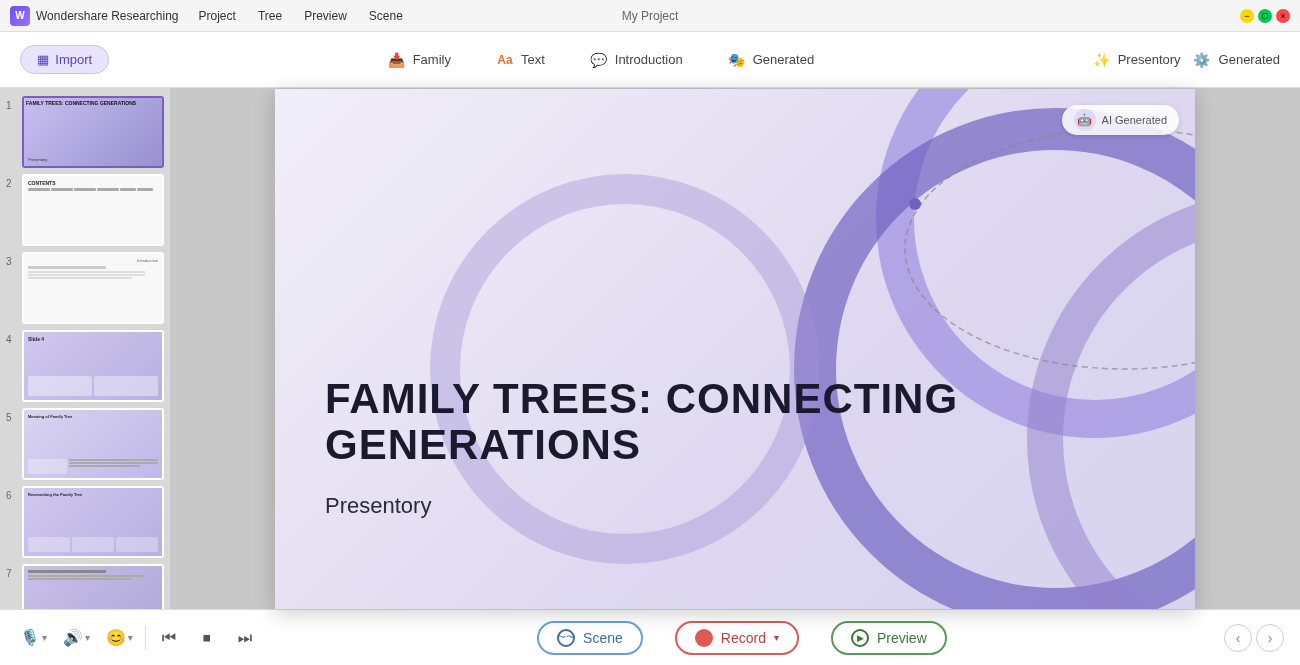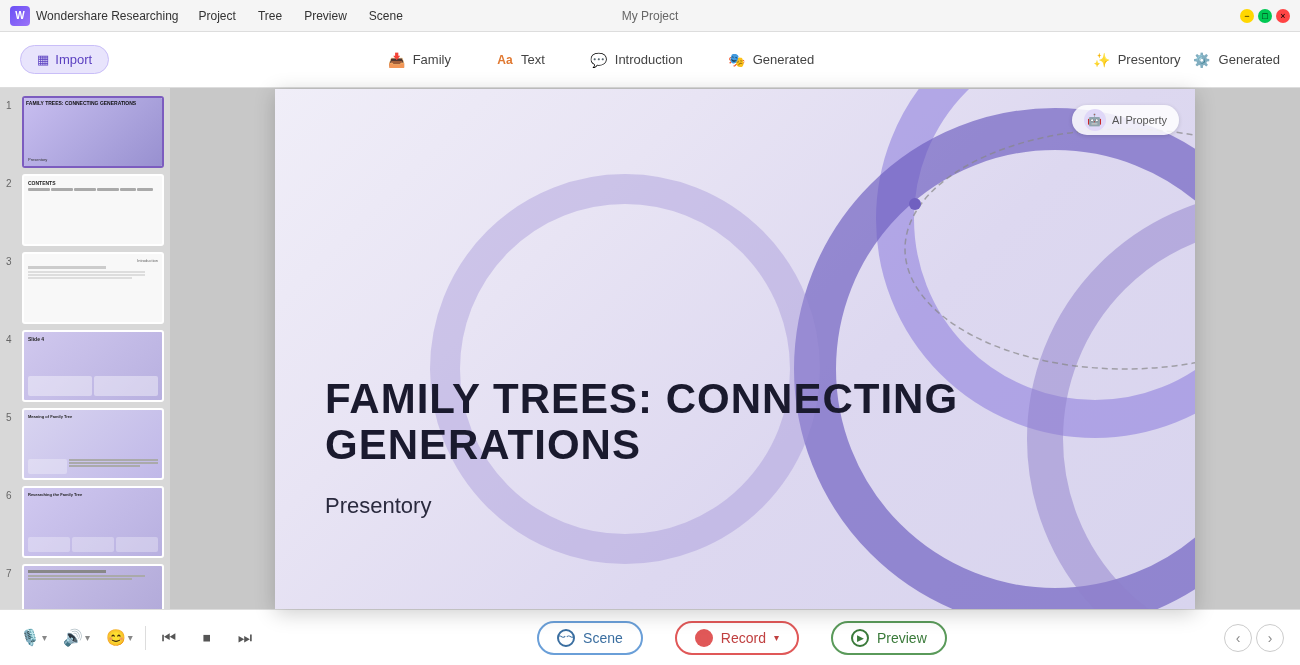--- a/index.html
+++ b/index.html
@@ -491,21 +491,21 @@
         <circle cx="640" cy="115" r="6" fill="#7060c0"></circle>
         <circle cx="1118" cy="285" r="6" fill="#7060c0"></circle>
       </svg>
 
       <div class="slide-title-text">FAMILY TREES: CONNECTING GENERATIONS</div>
 
       <div class="slide-subtitle-text">Presentory</div>
 
       <div style="position:absolute;top:16px;right:16px;background:rgba(255,255,255,0.85);border-radius:16px;padding:4px 12px;font-size:11px;color:#555;display:flex;align-items:center;gap:6px;box-shadow:0 1px 4px rgba(0,0,0,0.15);">
         <span style="width:22px;height:22px;border-radius:50%;background:#e0d8f8;display:flex;align-items:center;justify-content:center;font-size:12px;">🤖</span>
-        <span>AI Property</span>
+        <span>AI Generated</span>
       </div>
     </div>
   </div>
 </div>
 
 <div class="bottom-bar">
   <div class="bottom-left">
     <button class="bottom-icon-btn with-arrow">
       <span>🎙️</span>
       <span style="font-size:10px;color:#888;">▾</span>

